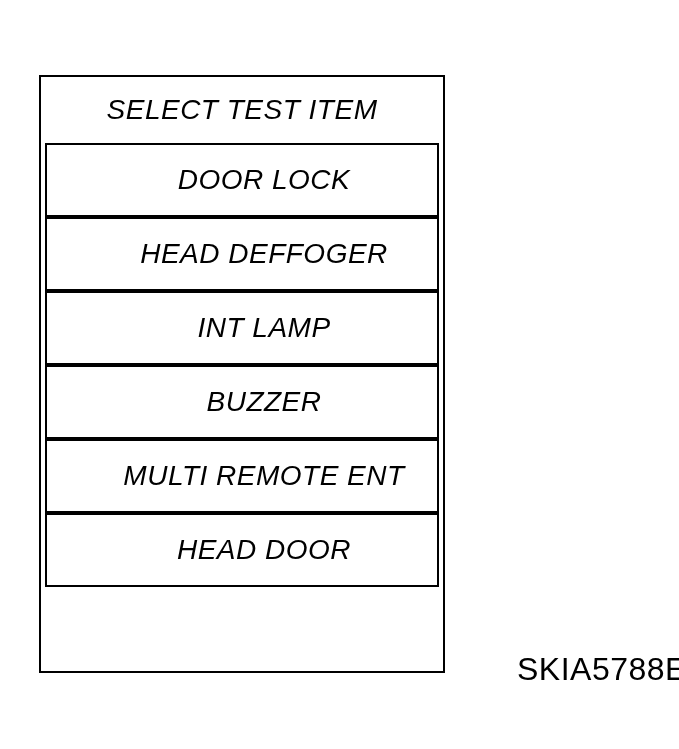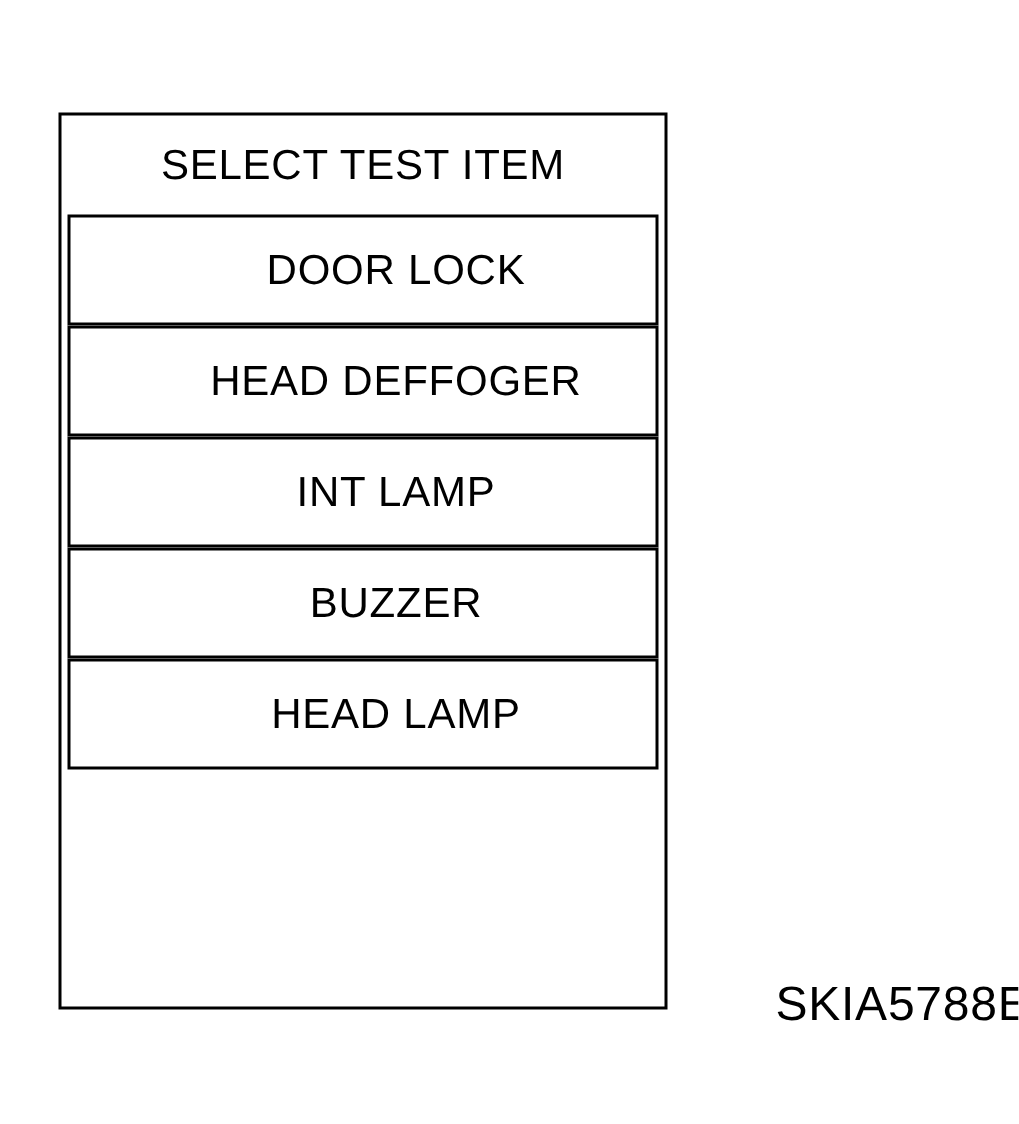--- a/index.html
+++ b/index.html
@@ -18,20 +18,21 @@
   }
   .panel {
     position: absolute;
     left: 39px;
     top: 75px;
     width: 406px;
     height: 598px;
     border: 2px solid #000000;
     box-sizing: border-box;
     background: #ffffff;
+    font-style: italic;
   }
   .panel-header {
     height: 66px;
     display: flex;
     align-items: center;
     justify-content: center;
     font-size: 28px;
     letter-spacing: 0.5px;
     white-space: nowrap;
   }
@@ -69,20 +70,21 @@
 
   <div class="panel">
 
     <div class="panel-header">SELECT TEST ITEM</div>
 
     <div class="button-stack">
       <div class="test-button">DOOR LOCK</div>
       <div class="test-button">HEAD DEFFOGER</div>
       <div class="test-button">INT LAMP</div>
       <div class="test-button">BUZZER</div>
-      <div class="test-button">HEAD LAMP</div>
+      <div class="test-button">MULTI REMOTE ENT</div>
+      <div class="test-button">HEAD DOOR</div>
     </div>
 
   </div>
 
   <div class="figure-code">SKIA5788E</div>
 
 </div>
 
 </body></html>

